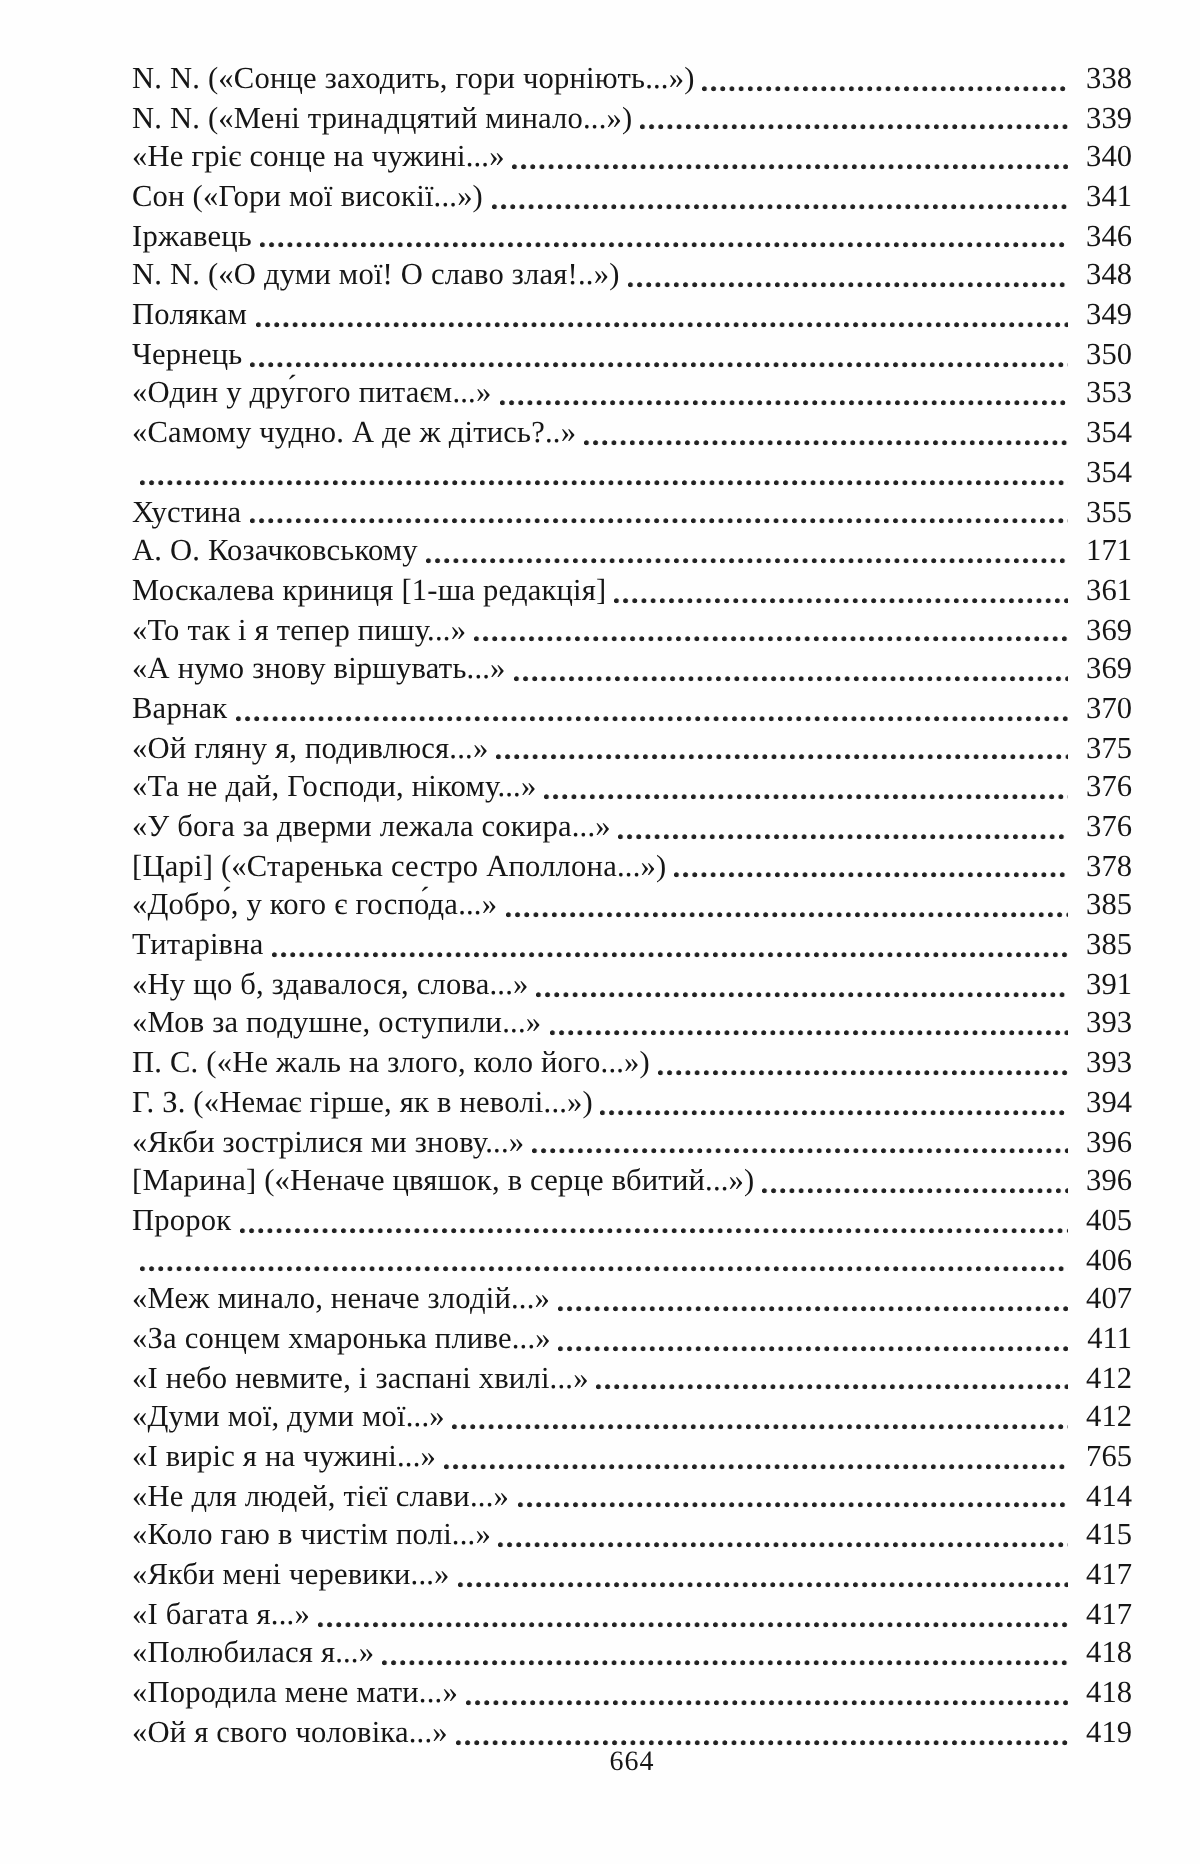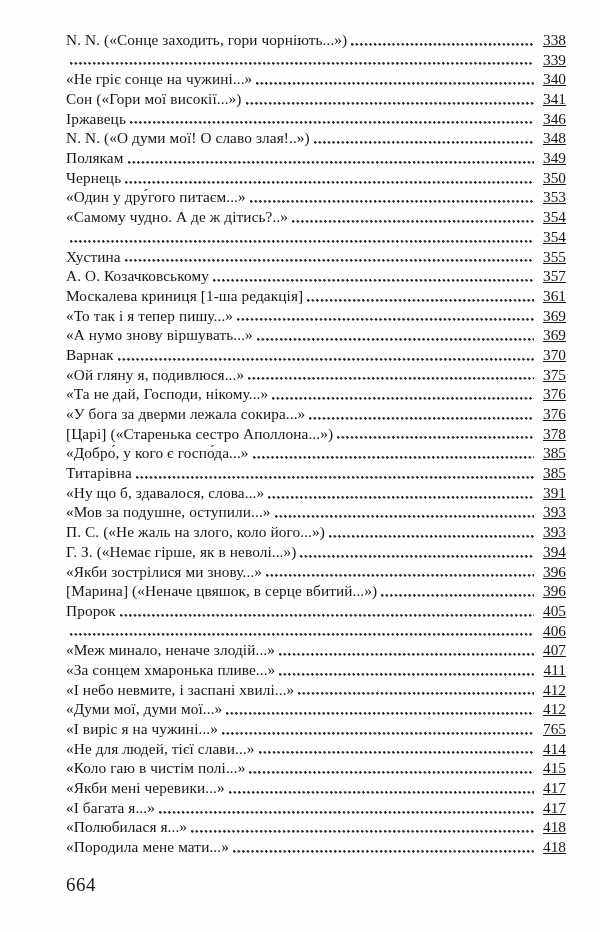--- a/index.html
+++ b/index.html
@@ -41,43 +41,43 @@
     height: 3px;
     margin: 0 5px 4px 4px;
     background-image: radial-gradient(circle at 1.2px 1.4px, #222222 1.05px, rgba(0,0,0,0) 1.4px);
     background-size: 4.6px 3px;
     background-repeat: repeat-x;
   }
   .num {
     flex: 0 0 auto;
     min-width: 27px;
     text-align: right;
-    text-decoration: underline;
   }
   .folio {
     position: absolute;
     top: 874px;
     left: 66px;
     right: 34px;
-    text-align: left;
-    font-size: 19px;
+    text-align: center;
+    font-size: 14px;
     letter-spacing: 0.5px;
   }
 </style>
 </head>
 <body>
 
 <div class="page">
   <div class="toc" id="toc-list">
       <div class="row">
         <span class="title">N. N. («Сонце заходить, гори чорніють...»)</span>
         <span class="leader"></span>
         <span class="num">338</span>
       </div>
       <div class="row">
+        <span class="title">N. N. («Мені тринадцятий минало...»)</span>
         <span class="leader"></span>
         <span class="num">339</span>
       </div>
       <div class="row">
         <span class="title">«Не гріє сонце на чужині...»</span>
         <span class="leader"></span>
         <span class="num">340</span>
       </div>
       <div class="row">
         <span class="title">Сон («Гори мої високії...»)</span>
@@ -119,21 +119,21 @@
         <span class="num">354</span>
       </div>
       <div class="row">
         <span class="title">Хустина</span>
         <span class="leader"></span>
         <span class="num">355</span>
       </div>
       <div class="row">
         <span class="title">А. О. Козачковському</span>
         <span class="leader"></span>
-        <span class="num">357</span>
+        <span class="num">171</span>
       </div>
       <div class="row">
         <span class="title">Москалева криниця [1-ша редакція]</span>
         <span class="leader"></span>
         <span class="num">361</span>
       </div>
       <div class="row">
         <span class="title">«То так і я тепер пишу...»</span>
         <span class="leader"></span>
         <span class="num">369</span>
@@ -264,16 +264,21 @@
       </div>
       <div class="row">
         <span class="title">«Полюбилася я...»</span>
         <span class="leader"></span>
         <span class="num">418</span>
       </div>
       <div class="row">
         <span class="title">«Породила мене мати...»</span>
         <span class="leader"></span>
         <span class="num">418</span>
+      </div>
+      <div class="row">
+        <span class="title">«Ой я свого чоловіка...»</span>
+        <span class="leader"></span>
+        <span class="num">419</span>
       </div>
     </div>
   <div class="folio">664</div>
 </div>
 
 </body></html>

